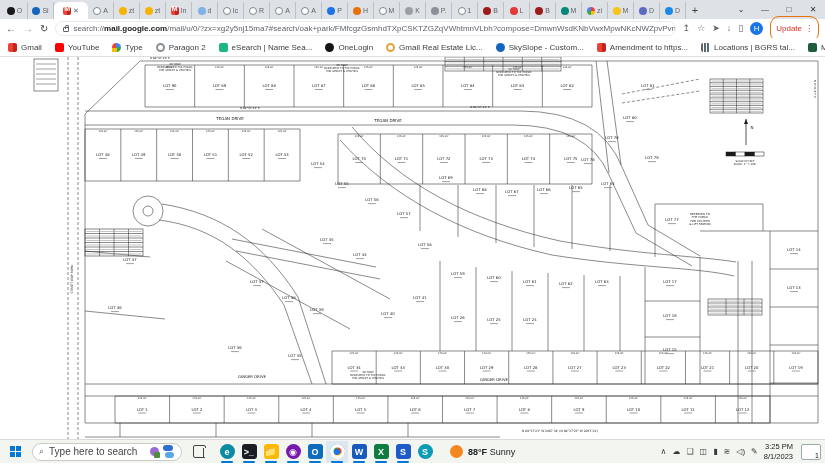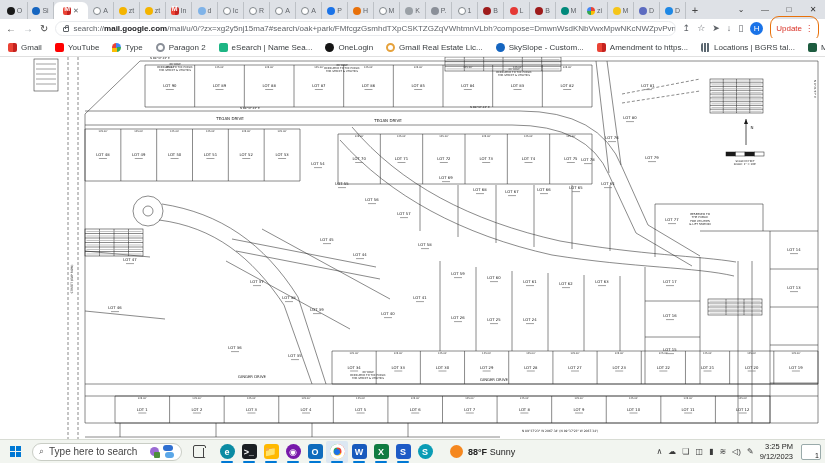--- a/index.html
+++ b/index.html
@@ -764,20 +764,20 @@
       <span class="trayic">∧</span>
       <span class="trayic">☁</span>
       <span class="trayic">❏</span>
       <span class="trayic">◫</span>
       <span class="trayic">▮</span>
       <span class="trayic">≋</span>
       <span class="trayic">◁)</span>
       <span class="trayic">✎</span>
       <div class="clock">
         <div>3:25 PM</div>
-        <div>9/12/2023</div>
+        <div>8/1/2023</div>
       </div>
       <div class="notif">
           <span>1</span>
         </div>
     </div>
   </div>
 </div>
 
 </body></html>

